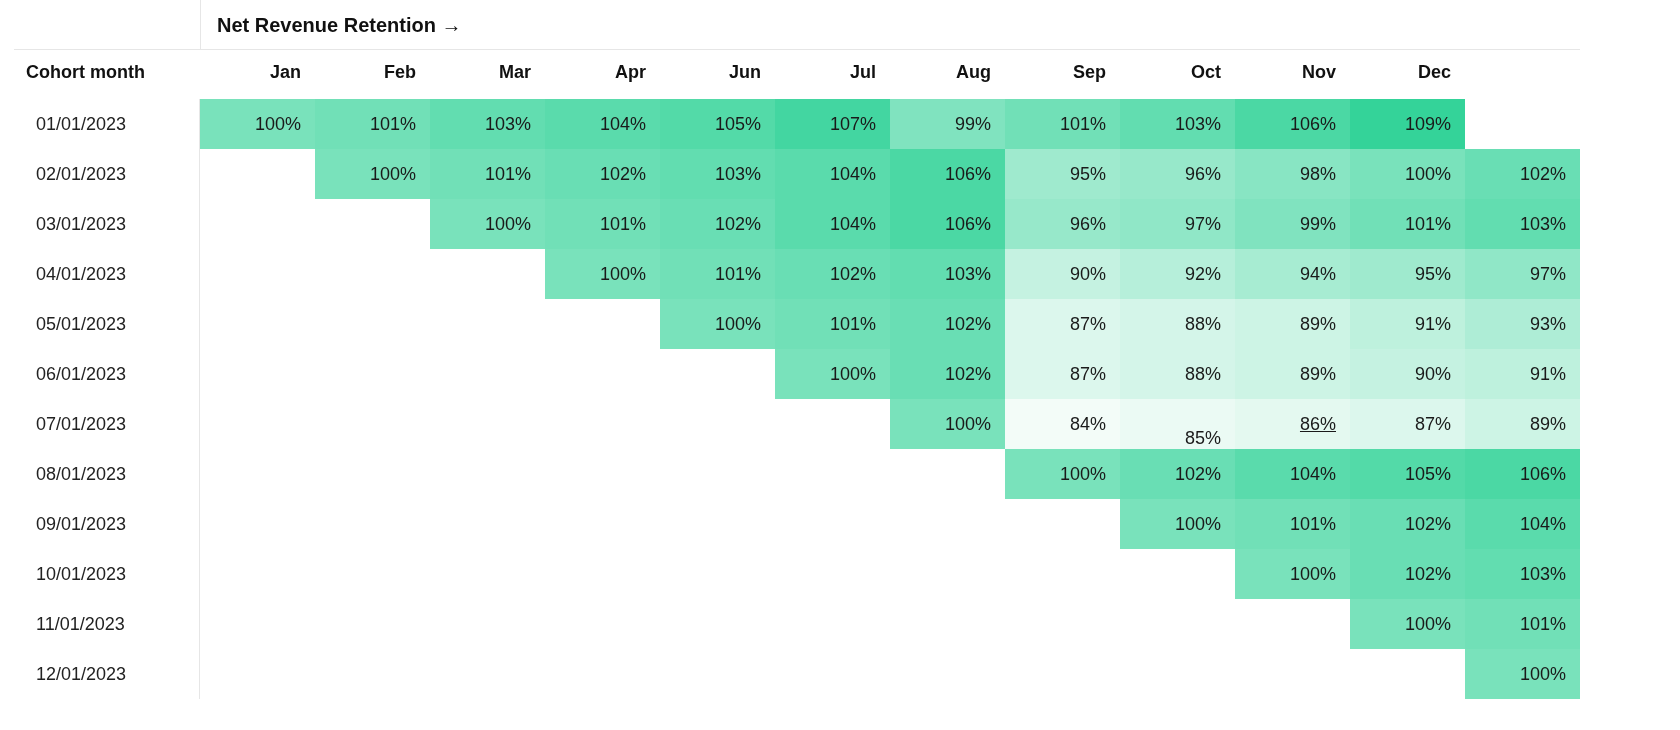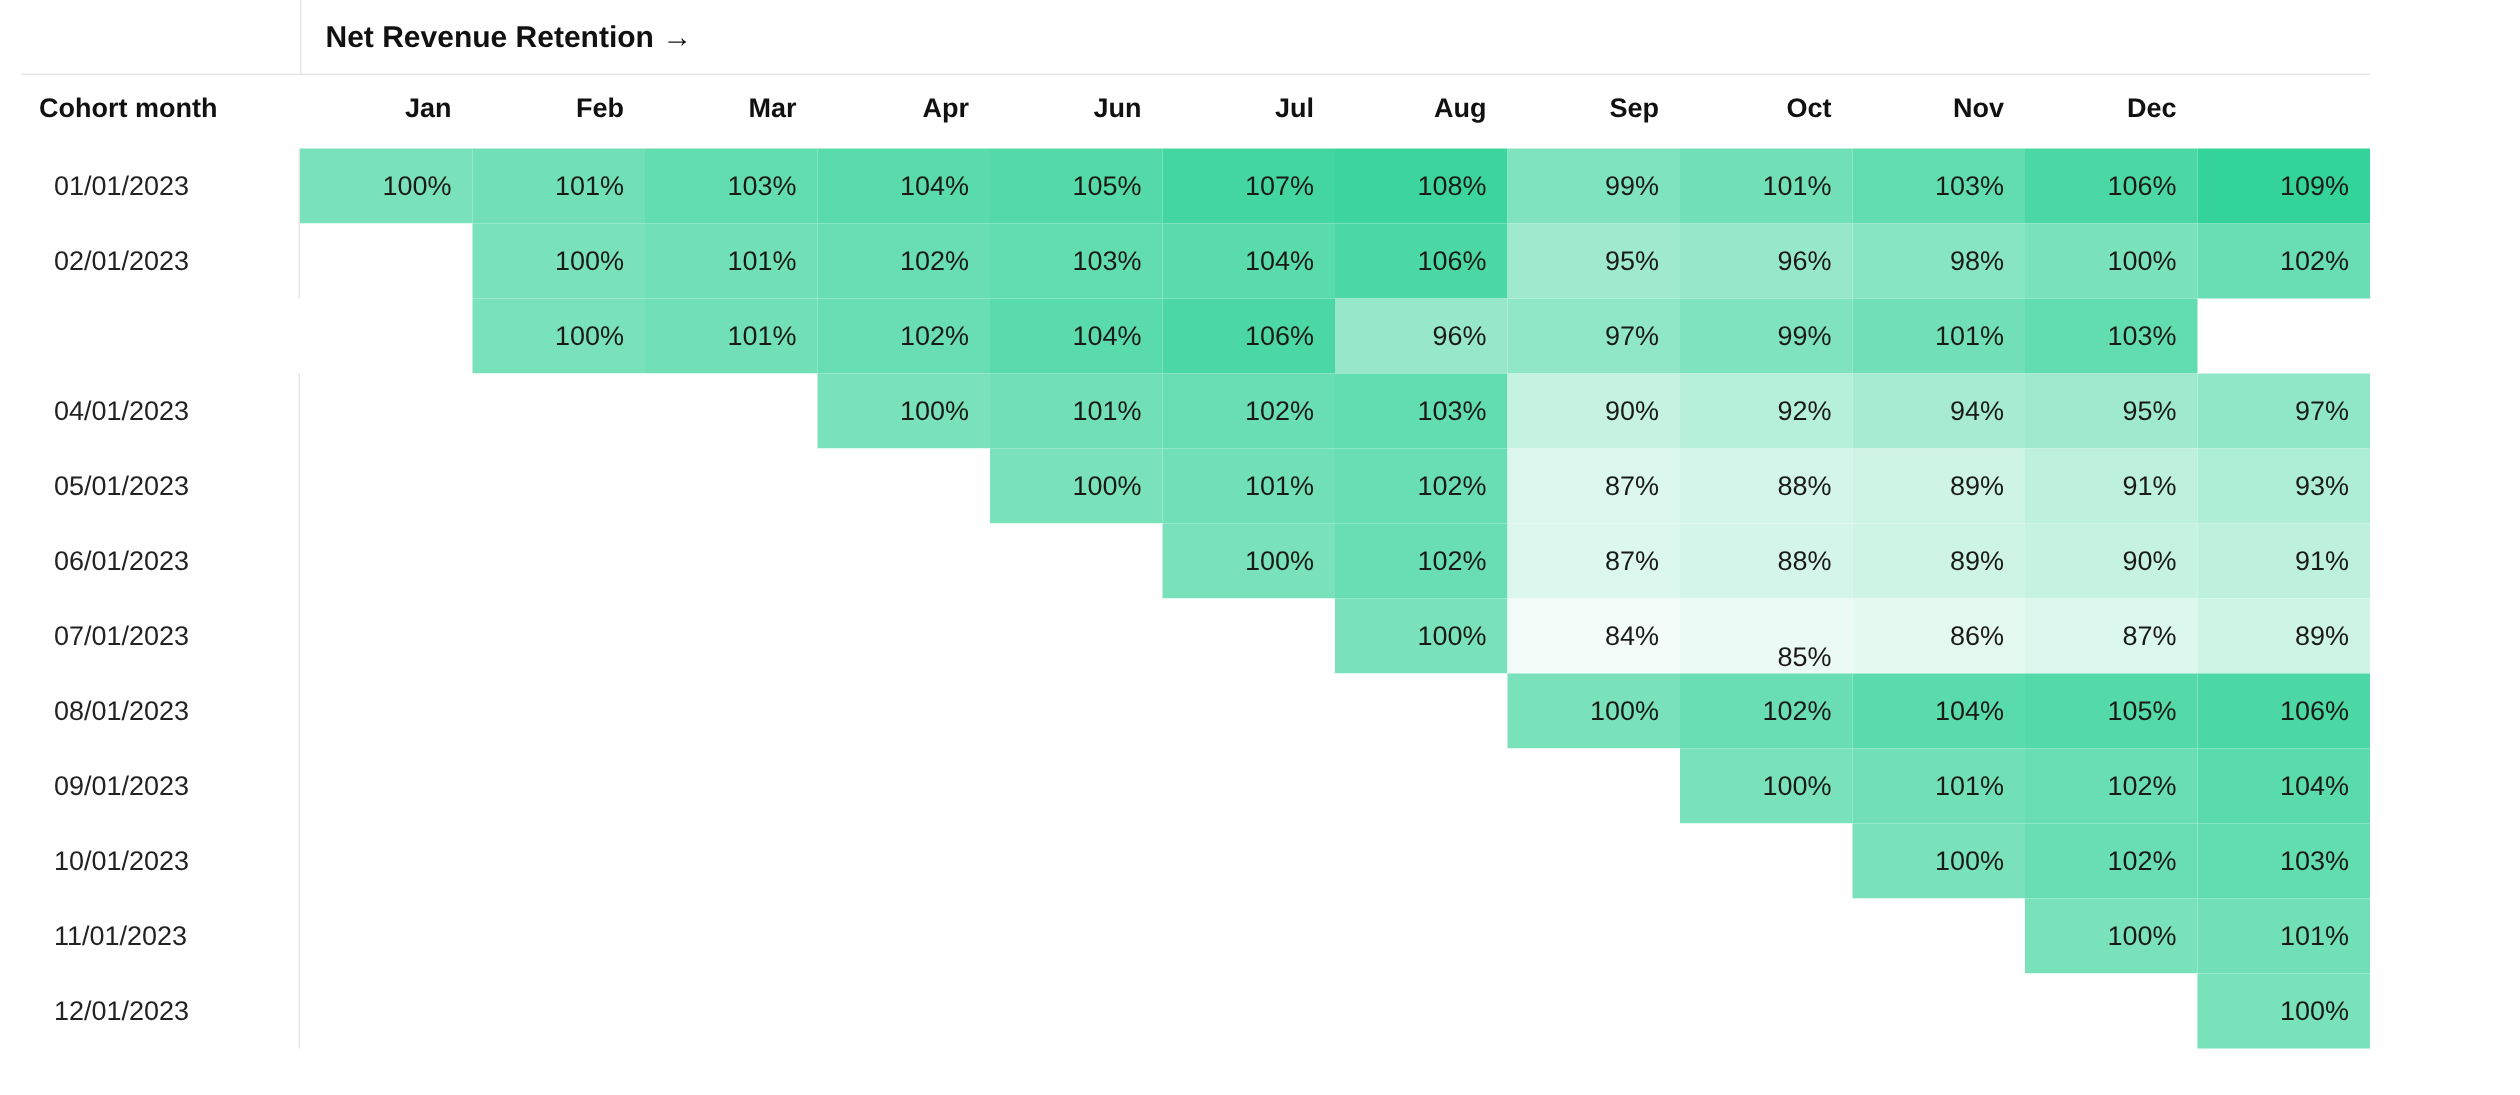--- a/index.html
+++ b/index.html
@@ -118,23 +118,20 @@
         </div>
         <div class="cell" style="background: rgb(90, 219, 172);">
           <span>104%</span>
         </div>
         <div class="cell" style="background: rgb(83, 218, 168);">
           <span>105%</span>
         </div>
         <div class="cell" style="background: rgb(67, 214, 161);">
           <span>107%</span>
         </div>
-        <div class="cell" style="background: rgb(60, 213, 157);">
-          <span>108%</span>
-        </div>
         <div class="cell" style="background: rgb(128, 227, 191);">
           <span>99%</span>
         </div>
         <div class="cell" style="background: rgb(113, 224, 183);">
           <span>101%</span>
         </div>
         <div class="cell" style="background: rgb(98, 221, 176);">
           <span>103%</span>
         </div>
         <div class="cell" style="background: rgb(75, 216, 164);">
@@ -175,20 +172,21 @@
           <span>98%</span>
         </div>
         <div class="cell" style="background: rgb(121, 226, 187);">
           <span>100%</span>
         </div>
         <div class="cell" style="background: rgb(105, 222, 180);">
           <span>102%</span>
         </div>
       </div>
       <div class="row">
+        <div class="row-label">03/01/2023</div>
         <div class="cell empty"></div>
         <div class="cell empty"></div>
         <div class="cell" style="background: rgb(121, 226, 187);">
           <span>100%</span>
         </div>
         <div class="cell" style="background: rgb(113, 224, 183);">
           <span>101%</span>
         </div>
         <div class="cell" style="background: rgb(105, 222, 180);">
           <span>102%</span>
@@ -318,21 +316,21 @@
         <div class="cell empty"></div>
         <div class="cell" style="background: rgb(121, 226, 187);">
           <span>100%</span>
         </div>
         <div class="cell" style="background: rgb(243, 252, 248);">
           <span>84%</span>
         </div>
         <div class="cell" style="background: rgb(235, 250, 244); align-items: flex-end;">
           <span>85%</span>
         </div>
-        <div class="cell" style="background: rgb(228, 249, 240);">
+        <div class="cell" style="background: rgb(228, 249, 240); text-decoration: underline;">
           <span>86%</span>
         </div>
         <div class="cell" style="background: rgb(220, 247, 237);">
           <span>87%</span>
         </div>
         <div class="cell" style="background: rgb(205, 244, 229);">
           <span>89%</span>
         </div>
       </div>
       <div class="row">

